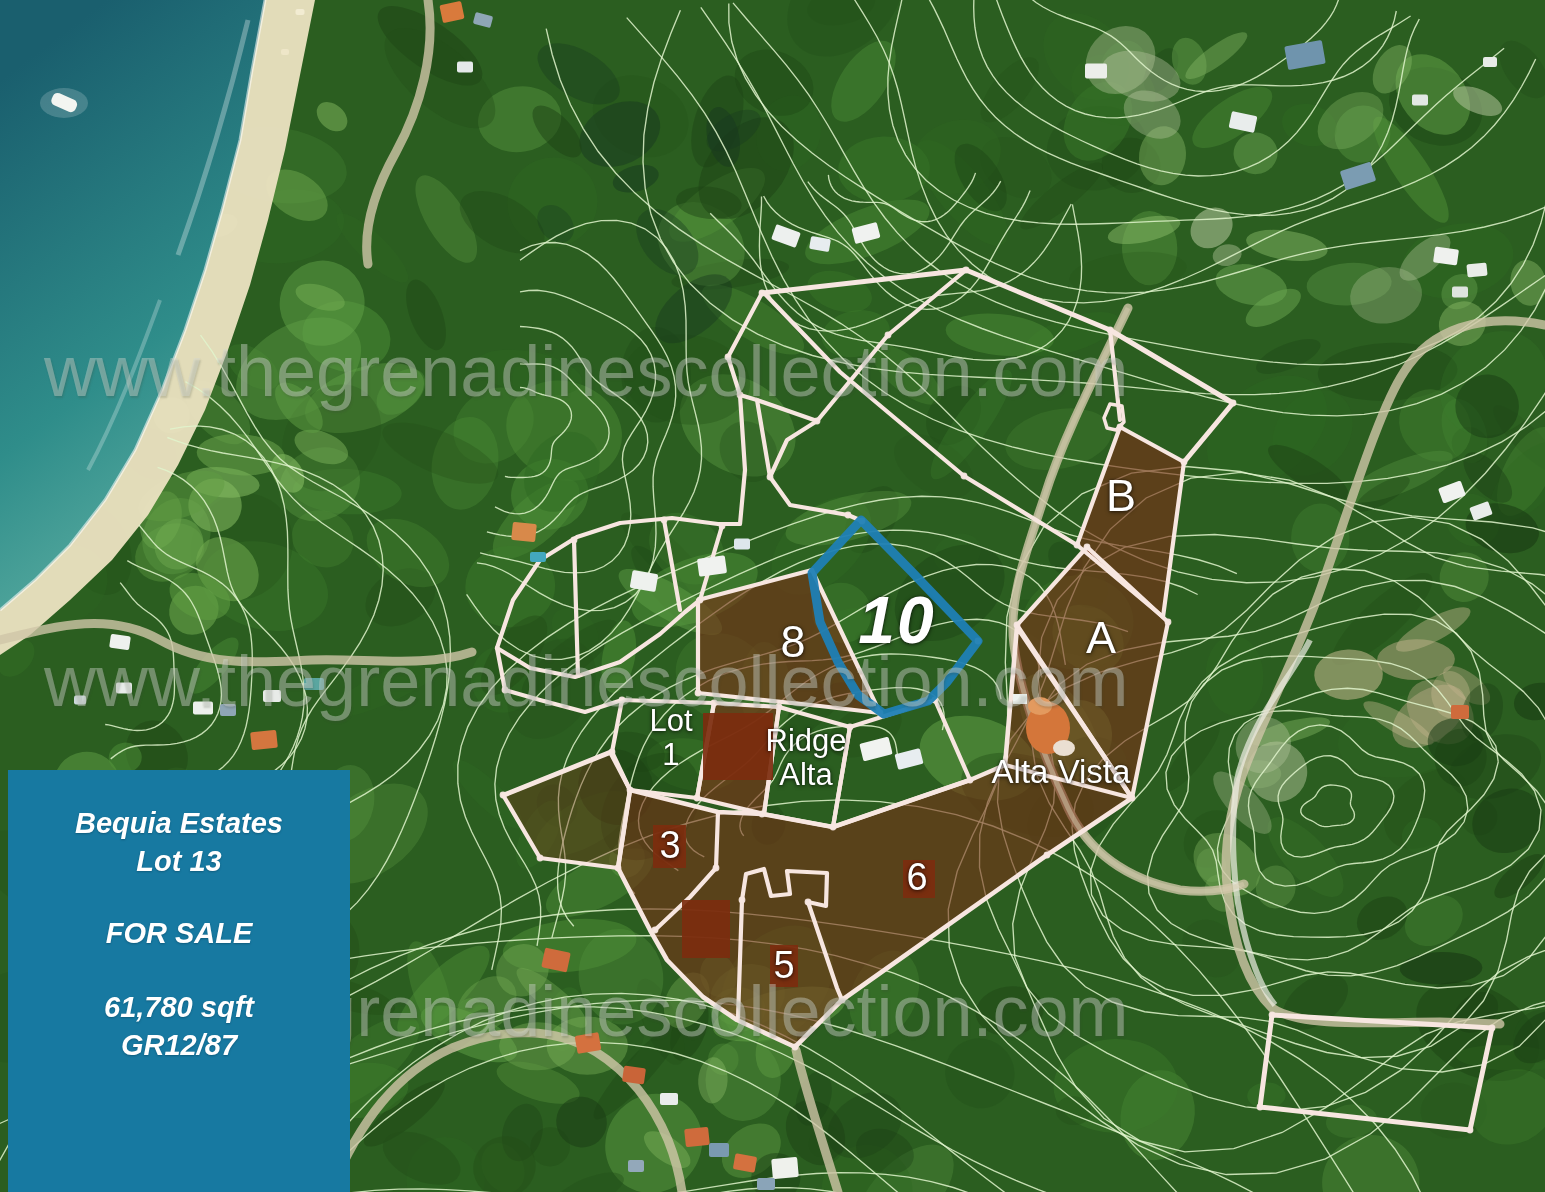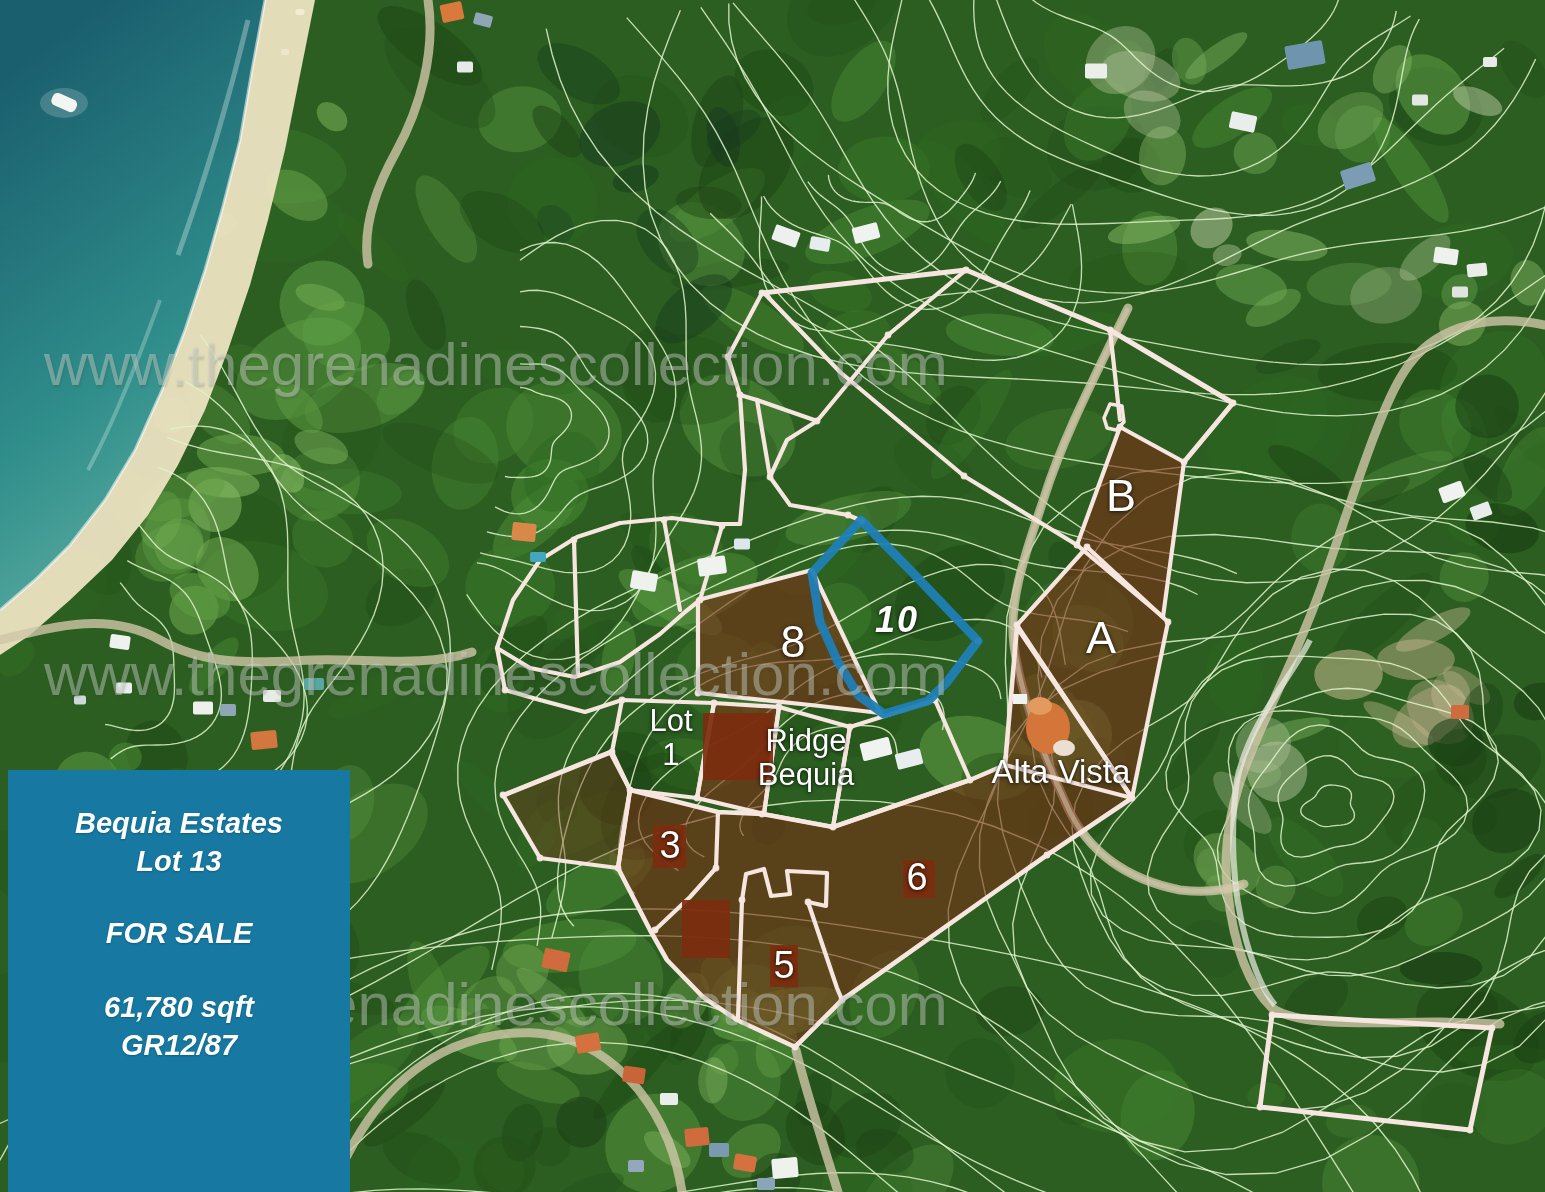--- a/index.html
+++ b/index.html
@@ -3,32 +3,32 @@
 <meta charset="utf-8">
 <style>
   html,body{margin:0;padding:0;background:#0d130c;}
   .canvas{
     position:relative; width:1545px; height:1192px; overflow:hidden;
     background:#2b5e20; font-family:"Liberation Sans", sans-serif;
   }
   .canvas svg{position:absolute; left:0; top:0; z-index:1;}
   .wm{
     position:absolute; left:44px; z-index:2; white-space:nowrap;
-    font-size:60px; font-weight:400; color:rgba(212,218,209,0.42);
+    font-size:72px; font-weight:400; color:rgba(212,218,209,0.42);
     text-shadow:1px 2px 2px rgba(60,72,55,0.20); letter-spacing:0;
   }
   .wm.row1{top:330px;} .wm.row2{top:640px;} .wm.row3{top:970px;}
   .map-label{
     position:absolute; transform:translate(-50%,-50%); z-index:3;
     color:#ffffff; text-align:center; line-height:1.1; white-space:nowrap;
     text-shadow:0 1px 4px rgba(0,0,0,0.65), 0 0 2px rgba(0,0,0,0.45);
   }
   .map-label span{display:block;}
   .lbl-big{font-size:45px;}
-  .lbl-huge{font-size:36px; font-weight:700; font-style:italic; letter-spacing:2px;}
+  .lbl-huge{font-size:66px; font-weight:700; font-style:italic; letter-spacing:2px;}
   .lbl-med{font-size:31px;}
   .lbl-num{font-size:38px;}
   .info-card{
     position:absolute; left:8px; top:770px; width:342px; height:422px; z-index:4;
     display:flex; flex-direction:column; align-items:center; box-sizing:border-box;
     padding-top:34px; color:#fff; font-weight:700; font-style:italic;
     font-size:29px; line-height:38px; text-align:center;
     text-shadow:0 1px 2px rgba(0,40,60,0.35);
   }
   .info-card .gap-a{height:34px;} .info-card .gap-b{height:36px;}
@@ -629,21 +629,21 @@
   <div class="map-label lbl-big" style="left:793px; top:642px;">8</div>
   <div class="map-label lbl-huge" style="left:897px; top:620px;">10</div>
   <div class="map-label lbl-big" style="left:1121px; top:496px;">B</div>
   <div class="map-label lbl-big" style="left:1101px; top:638px;">A</div>
   <div class="map-label lbl-med" style="left:671px; top:738px;">
     <span>Lot</span>
     <span>1</span>
   </div>
   <div class="map-label lbl-med" style="left:806px; top:758px;">
     <span>Ridge</span>
-    <span>Bequia</span>
+    <span>Alta</span>
   </div>
   <div class="map-label lbl-med" style="left:1061px; top:772px; font-size:33px;">Alta Vista</div>
   <div class="map-label lbl-num" style="left:670px; top:846px;">3</div>
   <div class="map-label lbl-num" style="left:917px; top:878px;">6</div>
   <div class="map-label lbl-num" style="left:784px; top:966px;">5</div>
 
   <div class="info-card" id="info-card" style="background: rgb(23, 121, 161); color: rgb(255, 255, 255);">
     <div>Bequia Estates</div>
     <div>Lot 13</div>
     <div class="gap-a"></div>

